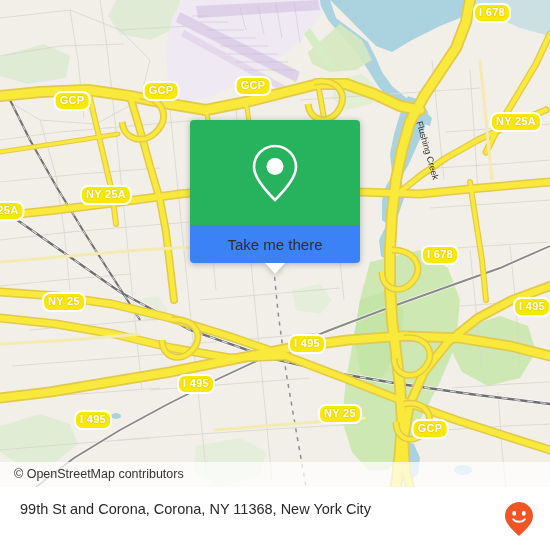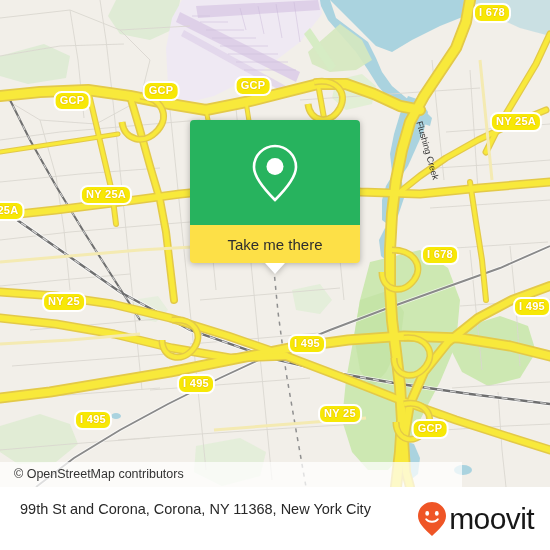--- a/index.html
+++ b/index.html
@@ -67,21 +67,21 @@
     white-space: nowrap;
     transform-origin: 0 0;
     pointer-events: none;
   }
 
   
   #attribution {
     position: absolute;
     left: 0;
     top: 462px;
-    width: 462px;
+    width: 550px;
     height: 25px;
     background: rgba(255,255,255,0.72);
     color: #333333;
     font-family: "Liberation Sans", sans-serif;
     font-size: 12.5px;
     line-height: 25px;
     padding-left: 14px;
     box-sizing: border-box;
     white-space: nowrap;
   }
@@ -100,21 +100,21 @@
     height: 105px;
     background: #27b35e;
     border-radius: 4px 4px 0 0;
     display: flex;
     align-items: center;
     justify-content: center;
   }
   #popup-label {
     width: 170px;
     height: 38px;
-    background: #fde047;
+    background: #3b82f6;
     border-radius: 0 0 4px 4px;
     display: flex;
     align-items: center;
     justify-content: center;
     color: #2e2e2e;
     font-family: "Liberation Sans", sans-serif;
     font-size: 15px;
   }
   #popup-tail {
     position: absolute;
@@ -415,17 +415,16 @@
   <div id="footer">
     <div id="footer-address">99th St and Corona, Corona, NY 11368, New York City</div>
 
     <div id="brand">
       <svg width="30" height="36" viewBox="0 0 30 36">
         <path d="M15 1 C7.3 1 1 7.3 1 15 C1 22 7 27.5 15 35 C23 27.5 29 22 29 15 C29 7.3 22.7 1 15 1 Z" fill="#ef5526"></path>
         <ellipse cx="10.2" cy="12.4" rx="1.9" ry="2.3" fill="#ffffff"></ellipse>
         <ellipse cx="19.8" cy="12.4" rx="1.9" ry="2.3" fill="#ffffff"></ellipse>
         <path d="M9.2 18.2 C11.5 21.6 18.5 21.6 20.8 18.2" fill="none" stroke="#ffffff" stroke-width="1.9" stroke-linecap="round"></path>
       </svg>
-      <span id="brand-wordmark">moovit</span>
     </div>
   </div>
 
 </div>
 
 </body></html>

